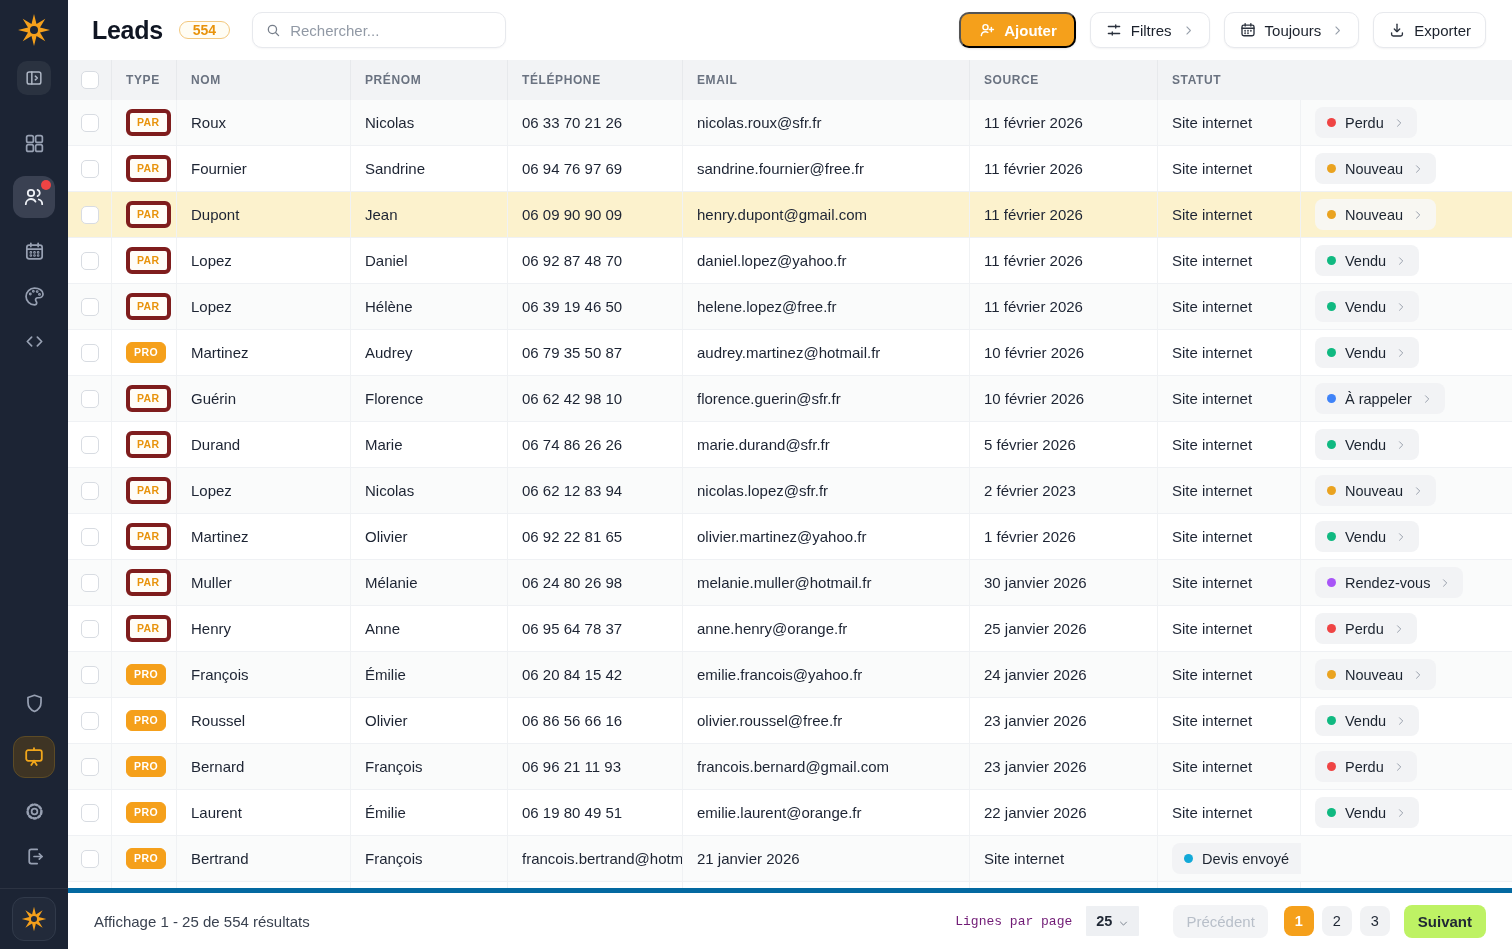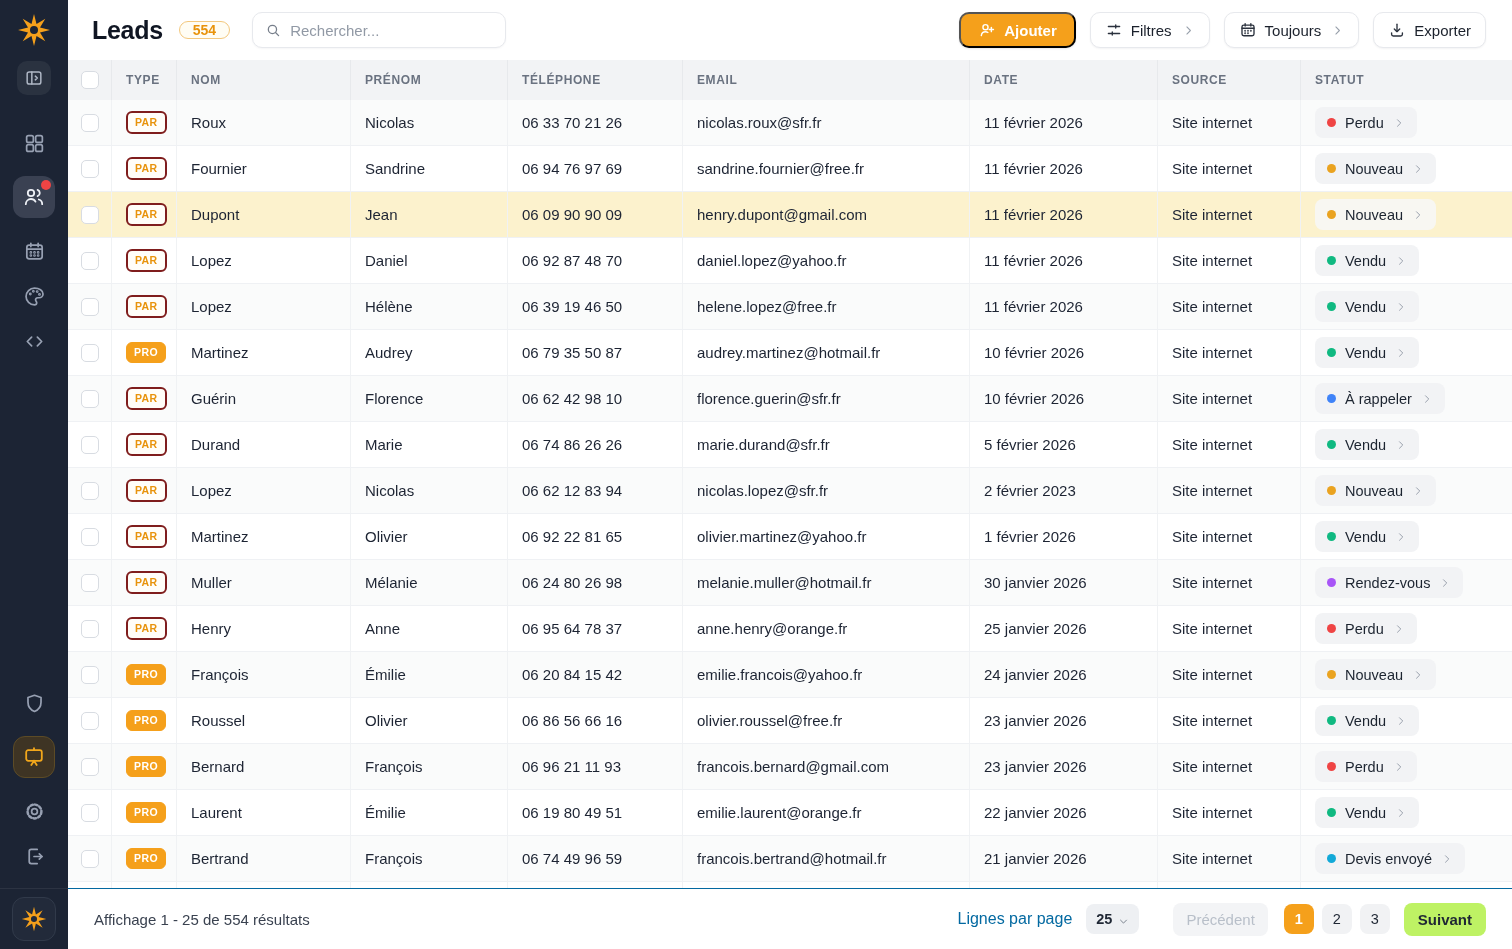--- a/index.html
+++ b/index.html
@@ -55,35 +55,35 @@
   .t-row.row-highlight { background:#fcf2cd; }
   .cell { display:flex; align-items:center; padding:0 10px 0 14px; border-right:1px solid #f0f2f4; font-size:15px; color:#1d2433; overflow:hidden; white-space:nowrap; }
   .cell:last-child { border-right:none; }
   .cell.c-check { justify-content:center; padding:0; }
   .t-row.partial { height:6px; border-bottom:none; }
   .t-row.partial .cell { padding:0; }
 
   .checkbox { width:18px; height:18px; border:1.5px solid #d8dce2; border-radius:5px; background:#fff; cursor:pointer; }
 
   .type-badge { font-size:10.5px; font-weight:700; letter-spacing:0.4px; padding:4px 7px; border-radius:6px; line-height:1; }
-  .badge-par { border:2px solid #7f1d1d; color:#e8930c; background:#fffdf8; }
+  .badge-par { border:4px solid #7f1d1d; color:#e8930c; background:#fffdf8; }
   .badge-pro { background:#f5a01b; color:#fff; border:1px solid #f5a01b; }
 
   .status-pill { display:inline-flex; align-items:center; gap:9px; background:#f2f3f5; border-radius:8px; padding:0 12px; height:31px; cursor:pointer; }
   .row-highlight .status-pill { background:#f8f7f2; }
   .status-pill .dot { width:9px; height:9px; border-radius:50%; flex-shrink:0; }
   .status-pill .status-text { font-size:14.5px; color:#1c2430; }
   .status-pill svg.chev { stroke:#9aa1ad; fill:none; stroke-width:2; stroke-linecap:round; stroke-linejoin:round; }
 
   
-  .footer { height:61px; border-top:1px solid #0369a1; background:#fff; display:flex; align-items:center; padding:18px 26px; flex-shrink:0;gap:44px; }
+  .footer { height:61px; border-top:5px solid #0369a1; background:#fff; display:flex; align-items:center; padding:18px 26px; flex-shrink:0;gap:44px; }
   .results-text { font-size:15px; color:#3a4250; }
   .pager { margin-left:auto; display:flex; align-items:center; }
-  .rpp-label { font-size:16px; color:#0369a1; }
-  .rpp-select { margin-left:14px; display:inline-flex; align-items:flex-end; gap:6px; background:#eef0f3; border-radius:8px; padding:7px 10px; font-size:14.5px; font-weight:700; color:#1f2734; cursor:pointer; }
+  .rpp-label { font-size:13px; color:#701a75;font-family:Liberation Mono, monospace; }
+  .rpp-select { margin-left:14px; display:inline-flex; align-items:flex-end; gap:6px; background:#eef0f3; border-radius:1px; padding:7px 10px; font-size:14.5px; font-weight:700; color:#1f2734; cursor:pointer; }
   .rpp-select svg { stroke:#727a86; fill:none; stroke-width:2; stroke-linecap:round; stroke-linejoin:round; }
   .pg-prev { margin-left:34px; background:#f3f4f6; color:#b8bfc9; border-radius:8px; padding:8px 13px; font-size:15px; cursor:default; }
   .pg-pages { display:flex; align-items:center; gap:8px; margin-left:16px; }
   .pg-num { width:30px; height:30px; border-radius:8px; background:#f1f2f4; color:#1f2734; font-size:14.5px; display:flex; align-items:center; justify-content:center; cursor:pointer; }
   .pg-num.active { background:#f5a01b; color:#fff; font-weight:700; }
   .pg-next { margin-left:14px; background:#bef264; color:#1f2734; font-weight:700; border-radius:8px; padding:8px 14px; font-size:15px; cursor:pointer; }
 </style>
 </head>
 <body>
 
@@ -254,21 +254,20 @@
   <section class="table-area">
     <div class="grid-row table-head">
       <div class="th c-check">
           <span class="checkbox"></span>
         </div>
       <div class="th">TYPE</div>
       <div class="th">NOM</div>
       <div class="th">PRÉNOM</div>
       <div class="th">TÉLÉPHONE</div>
       <div class="th">EMAIL</div>
-      <div class="th">DATE</div>
       <div class="th">SOURCE</div>
       <div class="th">STATUT</div>
     </div>
     <div class="table-body">
         <div class="grid-row t-row">
     <div class="cell c-check">
             <span class="checkbox"></span>
           </div>
     <div class="cell">
             <span class="type-badge badge-par">PAR</span>
@@ -636,21 +635,20 @@
   </div>
         <div class="grid-row t-row">
     <div class="cell c-check">
             <span class="checkbox"></span>
           </div>
     <div class="cell">
             <span class="type-badge badge-pro">PRO</span>
           </div>
     <div class="cell">Bertrand</div>
     <div class="cell">François</div>
-    <div class="cell">06 74 49 96 59</div>
     <div class="cell">francois.bertrand@hotmail.fr</div>
     <div class="cell">21 janvier 2026</div>
     <div class="cell">Site internet</div>
     <div class="cell">
       <span class="status-pill">
         <span class="dot" style="background: rgb(18, 169, 216);"></span>
         <span class="status-text">Devis envoyé</span>
         <svg class="chev" width="12" height="12" viewBox="0 0 24 24">
                 <path d="M9 5.5L15.5 12 9 18.5"></path>
               </svg>

